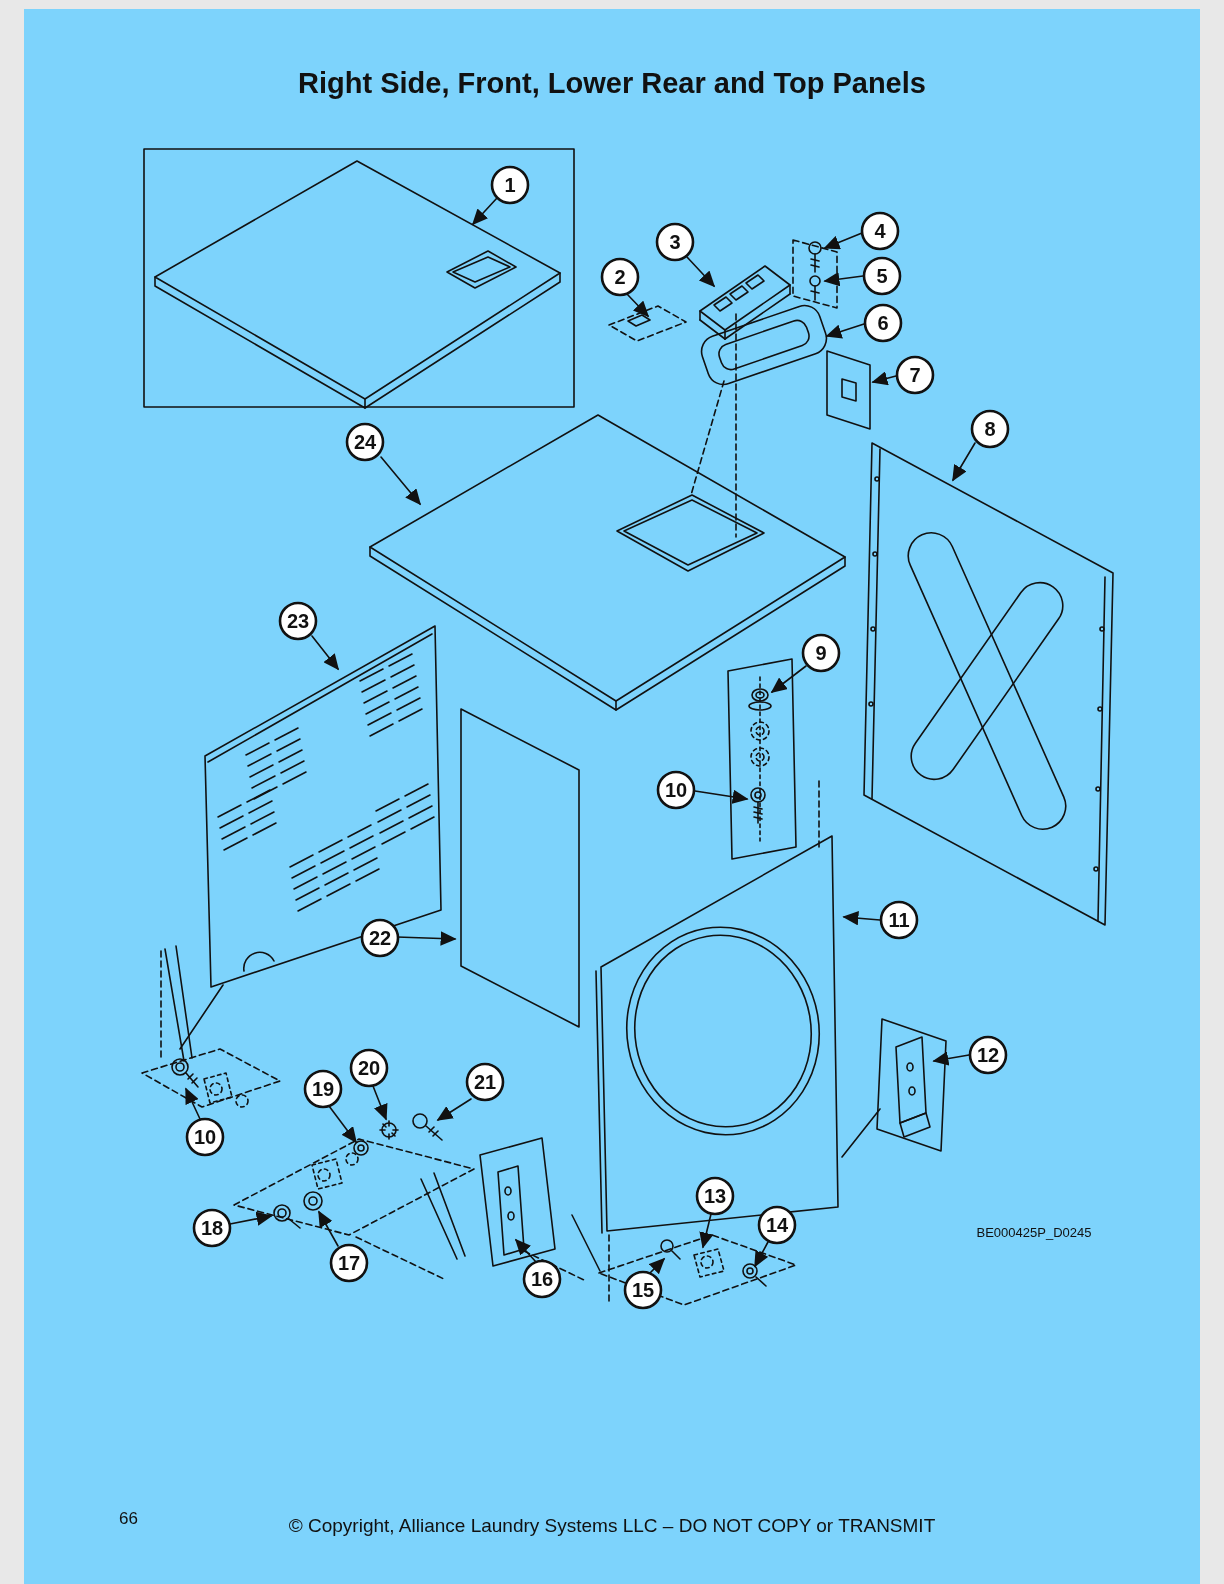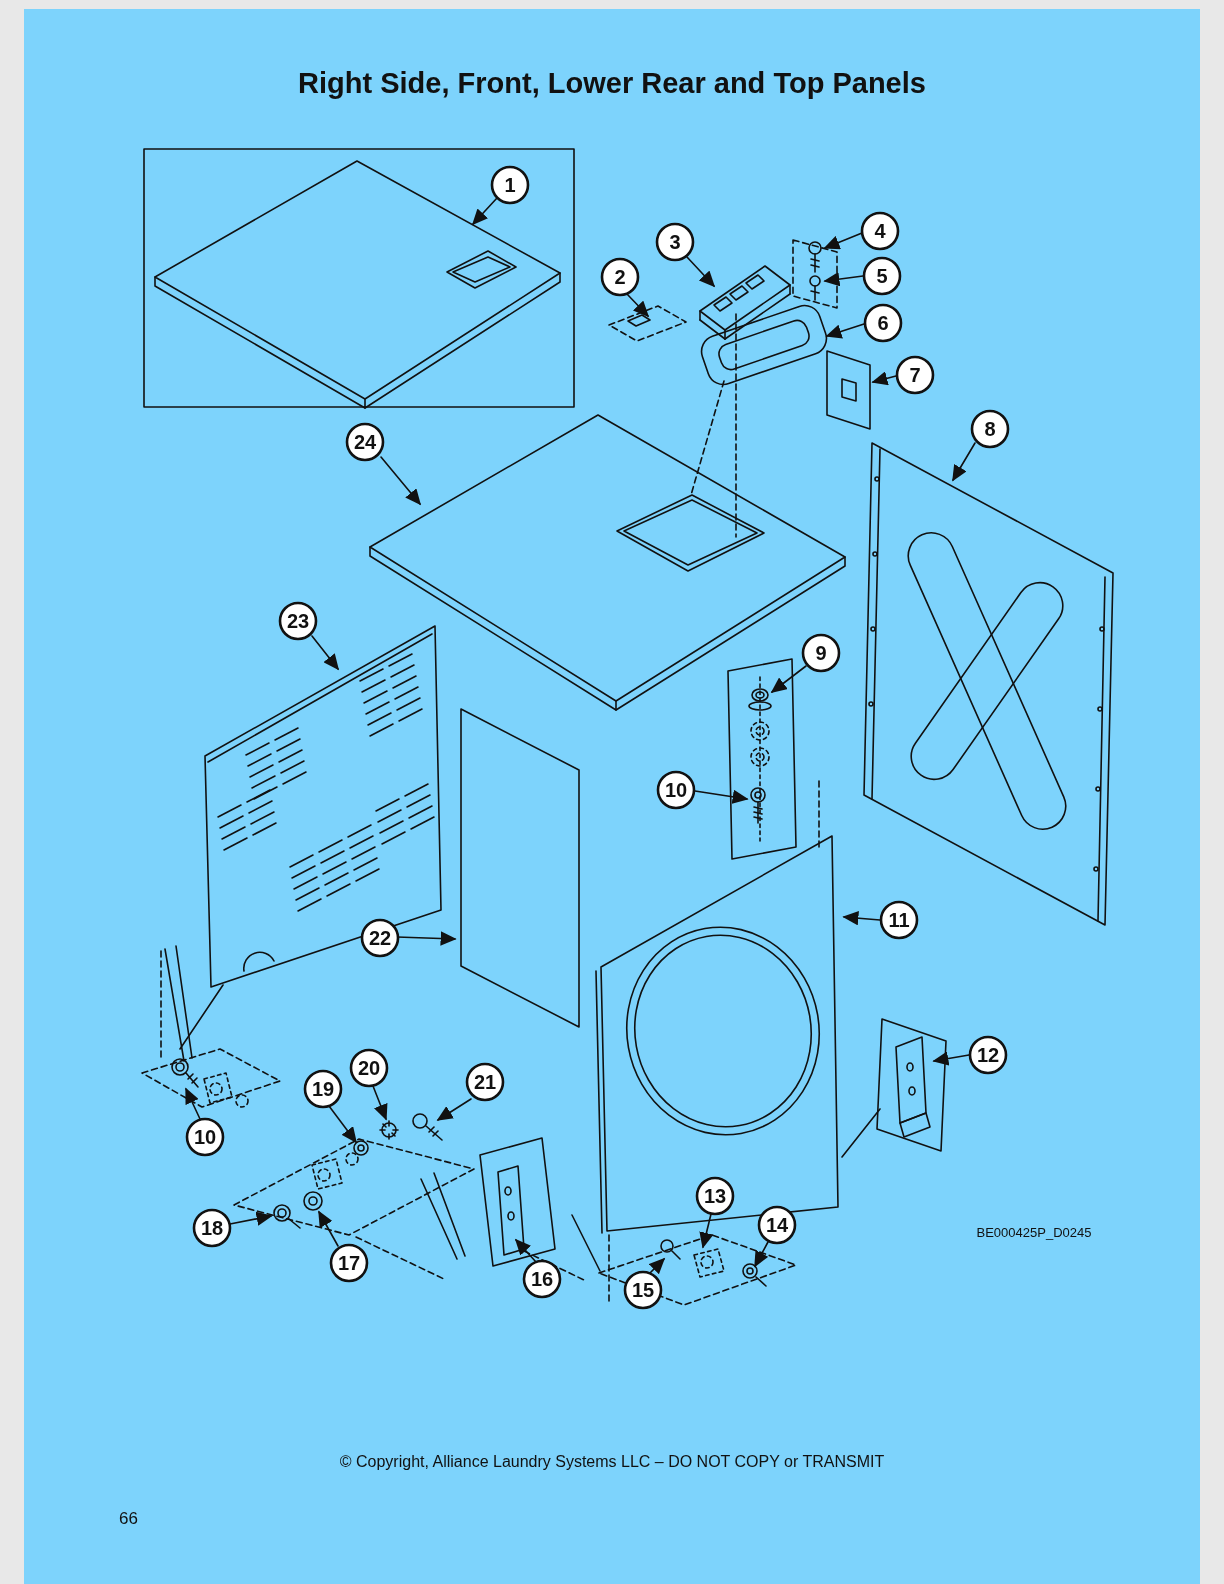--- a/index.html
+++ b/index.html
@@ -23,21 +23,21 @@
     fill:none;stroke:#111;stroke-width:1.6;
     stroke-linecap:round;stroke-linejoin:round;
   }
   .dash{stroke-dasharray:6 4;}
   .dash2{stroke-dasharray:3.5 3.5;}
   .callout circle{fill:#fff;stroke-width:2.6;}
   .callout text{fill:#111;stroke:none;font:700 20px "Liberation Sans",sans-serif;text-anchor:middle;}
   .svglabel{fill:#111;stroke:none !important;font:13px "Liberation Sans",sans-serif;text-anchor:middle;}
   .footer span{position:absolute;color:#111;}
   .pageno{left:95px;top:1500px;font-size:17px;}
-  .copyline{left:0;right:0;top:1444px;text-align:center;font-size:16px;}
+  .copyline{left:0;right:0;top:1506px;text-align:center;font-size:19px;}
   .doccode{right:118px;top:1574px;font-size:15px;}
 </style>
 </head>
 <body>
 
 <div class="page">
 
   <h1 class="title">Right Side, Front, Lower Rear and Top Panels</h1>
 
   <svg class="diagram" viewBox="0 0 1224 1584">

